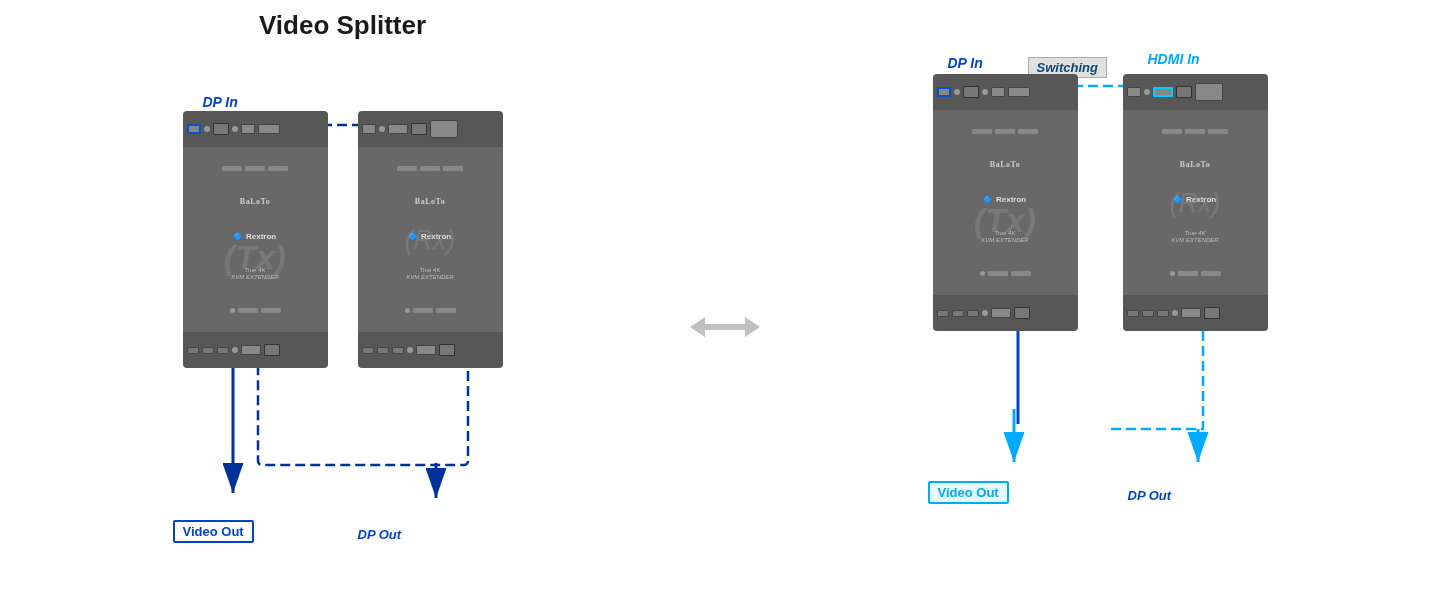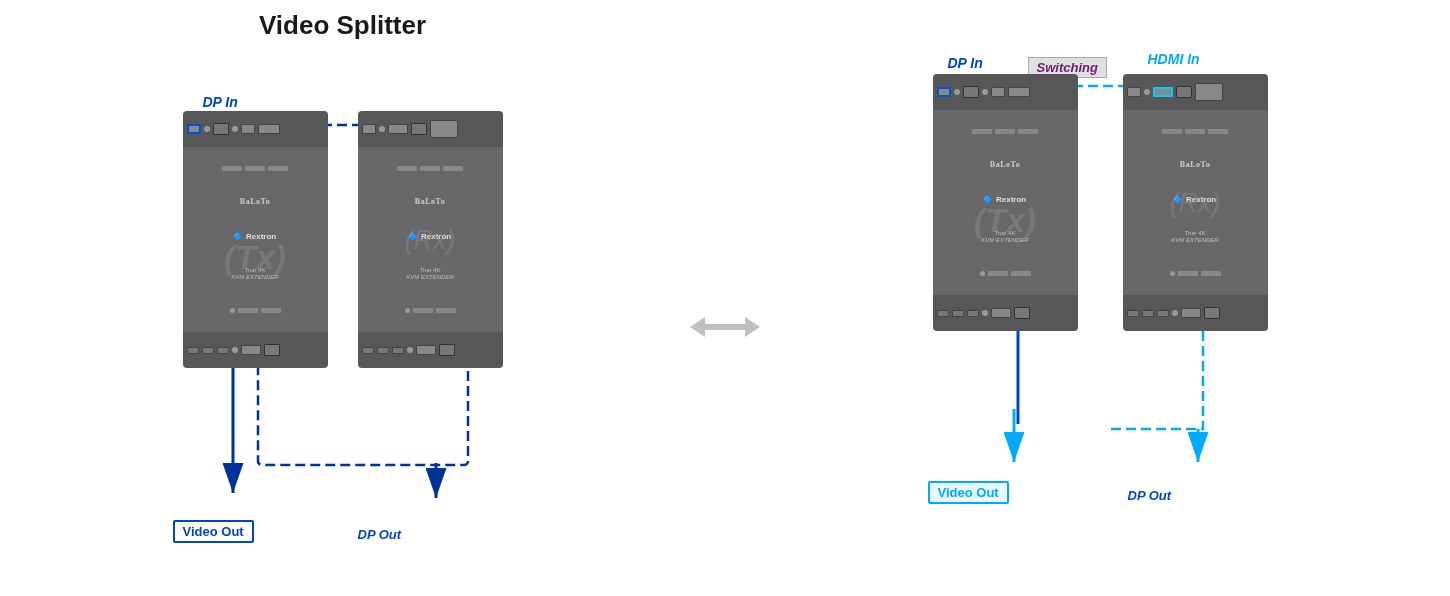--- a/index.html
+++ b/index.html
@@ -21,21 +21,21 @@
       margin-bottom: 8px;
       text-align: center;
     }
 
     .label-switching {
       background: #e0e0e0;
       border: 1px solid #aaa;
       padding: 2px 8px;
       font-weight: bold;
       font-size: 13px;
-      color: #701a75;
+      color: #0c4a6e;
       font-style: italic;
     }
 
     
     .middle-separator {
       display: flex;
       align-items: center;
       justify-content: center;
       width: 80px;
       flex-shrink: 0;

